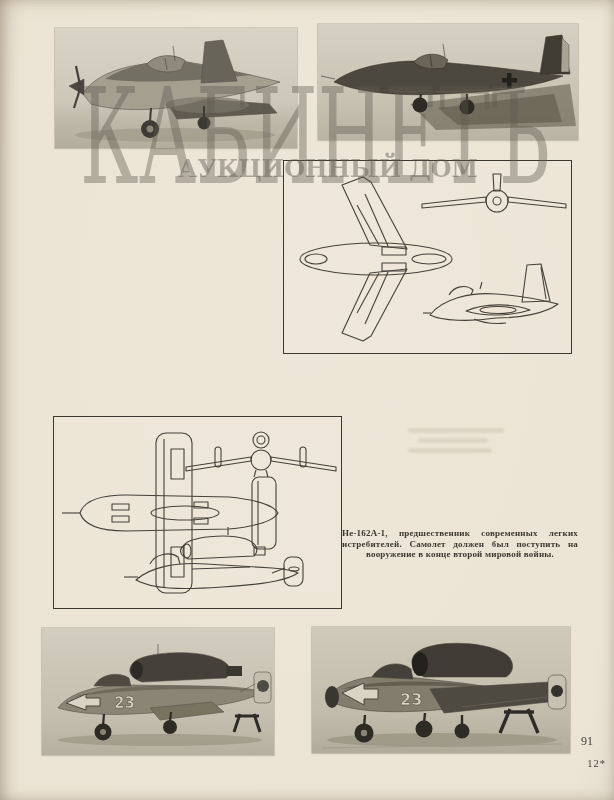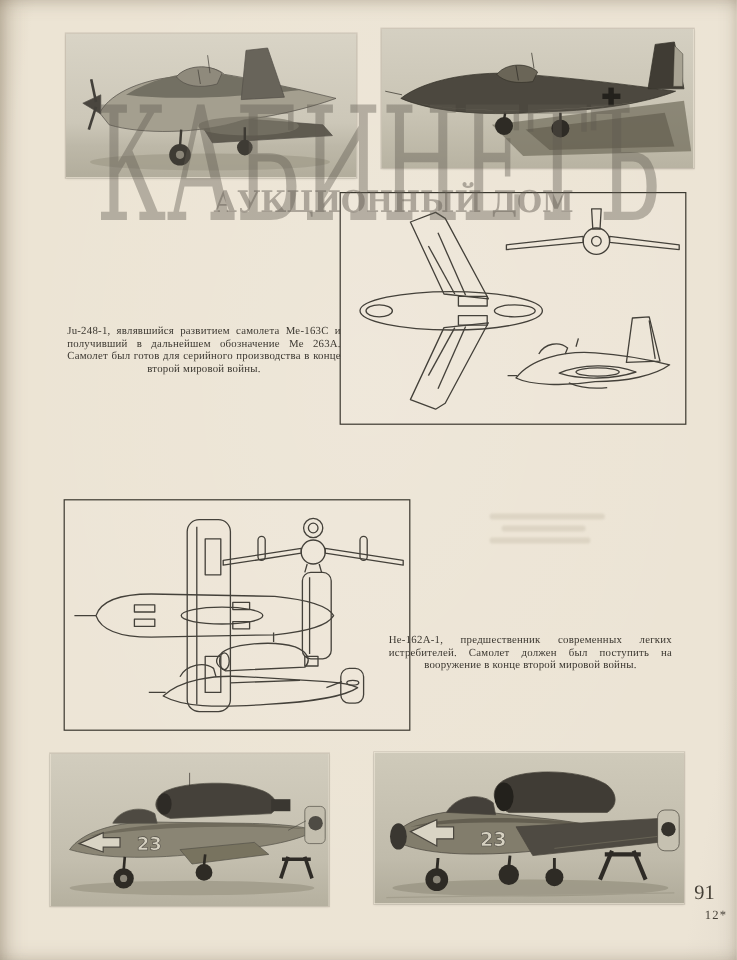--- a/index.html
+++ b/index.html
@@ -28,21 +28,21 @@
   }
   .drawbox svg{display:block;}
   .caption{
     position:absolute;color:#3c3831;
     font-size:9px;line-height:10.6px;letter-spacing:.2px;
     text-align:justify;text-align-last:center;
   }
   .watermark-svg{position:absolute;left:0;top:0;z-index:6;pointer-events:none;}
   .pagenum{
     position:absolute;left:572px;top:734px;width:30px;text-align:center;
-    color:#443f36;font-size:17px;
+    color:#443f36;font-size:12px;
   }
   .sig{
     position:absolute;left:572px;top:758px;width:34px;text-align:right;
     color:#443f36;font-size:10.5px;letter-spacing:1px;
   }
   .showthru{position:absolute;filter:blur(1px);opacity:.16;}
   .showthru div{background:#8d8268;height:5px;margin-bottom:5px;border-radius:2px;}
 </style>
 </head>
 <body>
@@ -145,21 +145,20 @@
           <path d="M182,150 C200,142 228,142 246,149 C228,155 200,156 182,150 Z"></path>
           <ellipse cx="214" cy="149" rx="18" ry="3.5"></ellipse>
           <line x1="196" y1="128" x2="198" y2="121"></line>
           <line x1="139" y1="152" x2="147" y2="152"></line>
           <path d="M190,158 q14,6 32,4"></path>
         </g>
       </g>
     </svg>
   </div>
 
-  <div class="caption" style="left:56px;top:270px;width:228px;">Ju-248-1, являвшийся развитием самолета Ме-163С и получивший в дальнейшем обозначение Ме 263А. Самолет был готов для серийного производства в конце второй мировой войны.</div>
 
   <div class="drawbox" style="left:53px;top:416px;width:287px;height:191px;">
     <svg width="287" height="191" viewBox="0 0 287 191">
       <g fill="none" stroke="#44413a" stroke-width="1.1" stroke-linejoin="round">
 
         <g>
           <circle cx="207" cy="23" r="8"></circle>
           <circle cx="207" cy="23" r="4"></circle>
           <circle cx="207" cy="43" r="10"></circle>
           <polygon points="132,50 197,40 197,44 132,54"></polygon>
@@ -196,21 +195,21 @@
           <line x1="174" y1="110" x2="174" y2="118"></line>
           <rect x="230" y="140" width="19" height="29" rx="7"></rect>
           <ellipse cx="240" cy="152" rx="5" ry="2"></ellipse>
           <line x1="218" y1="156" x2="231" y2="151"></line>
           <line x1="138" y1="152" x2="196" y2="150"></line>
         </g>
       </g>
     </svg>
   </div>
 
-  <div class="caption" style="left:324px;top:528px;width:236px;">He-162A-1, предшественник современных легких истребителей. Самолет должен был поступить на вооружение в конце второй мировой войны.</div>
+  <div class="caption" style="left:342px;top:528px;width:236px;font-weight:bold;">He-162A-1, предшественник современных легких истребителей. Самолет должен был поступить на вооружение в конце второй мировой войны.</div>
 
   <div class="showthru" style="left:408px;top:428px;width:110px;">
     <div style="width:96px;"></div>
       <div style="width:70px;margin-left:10px;"></div>
       <div style="width:84px;"></div>
   </div>
 
   <svg class="photo" style="left:42px;top:628px;" width="232" height="127" viewBox="0 0 232 127">
     <defs>
       <linearGradient id="gBL" x1="0" y1="0" x2="0" y2="1">

